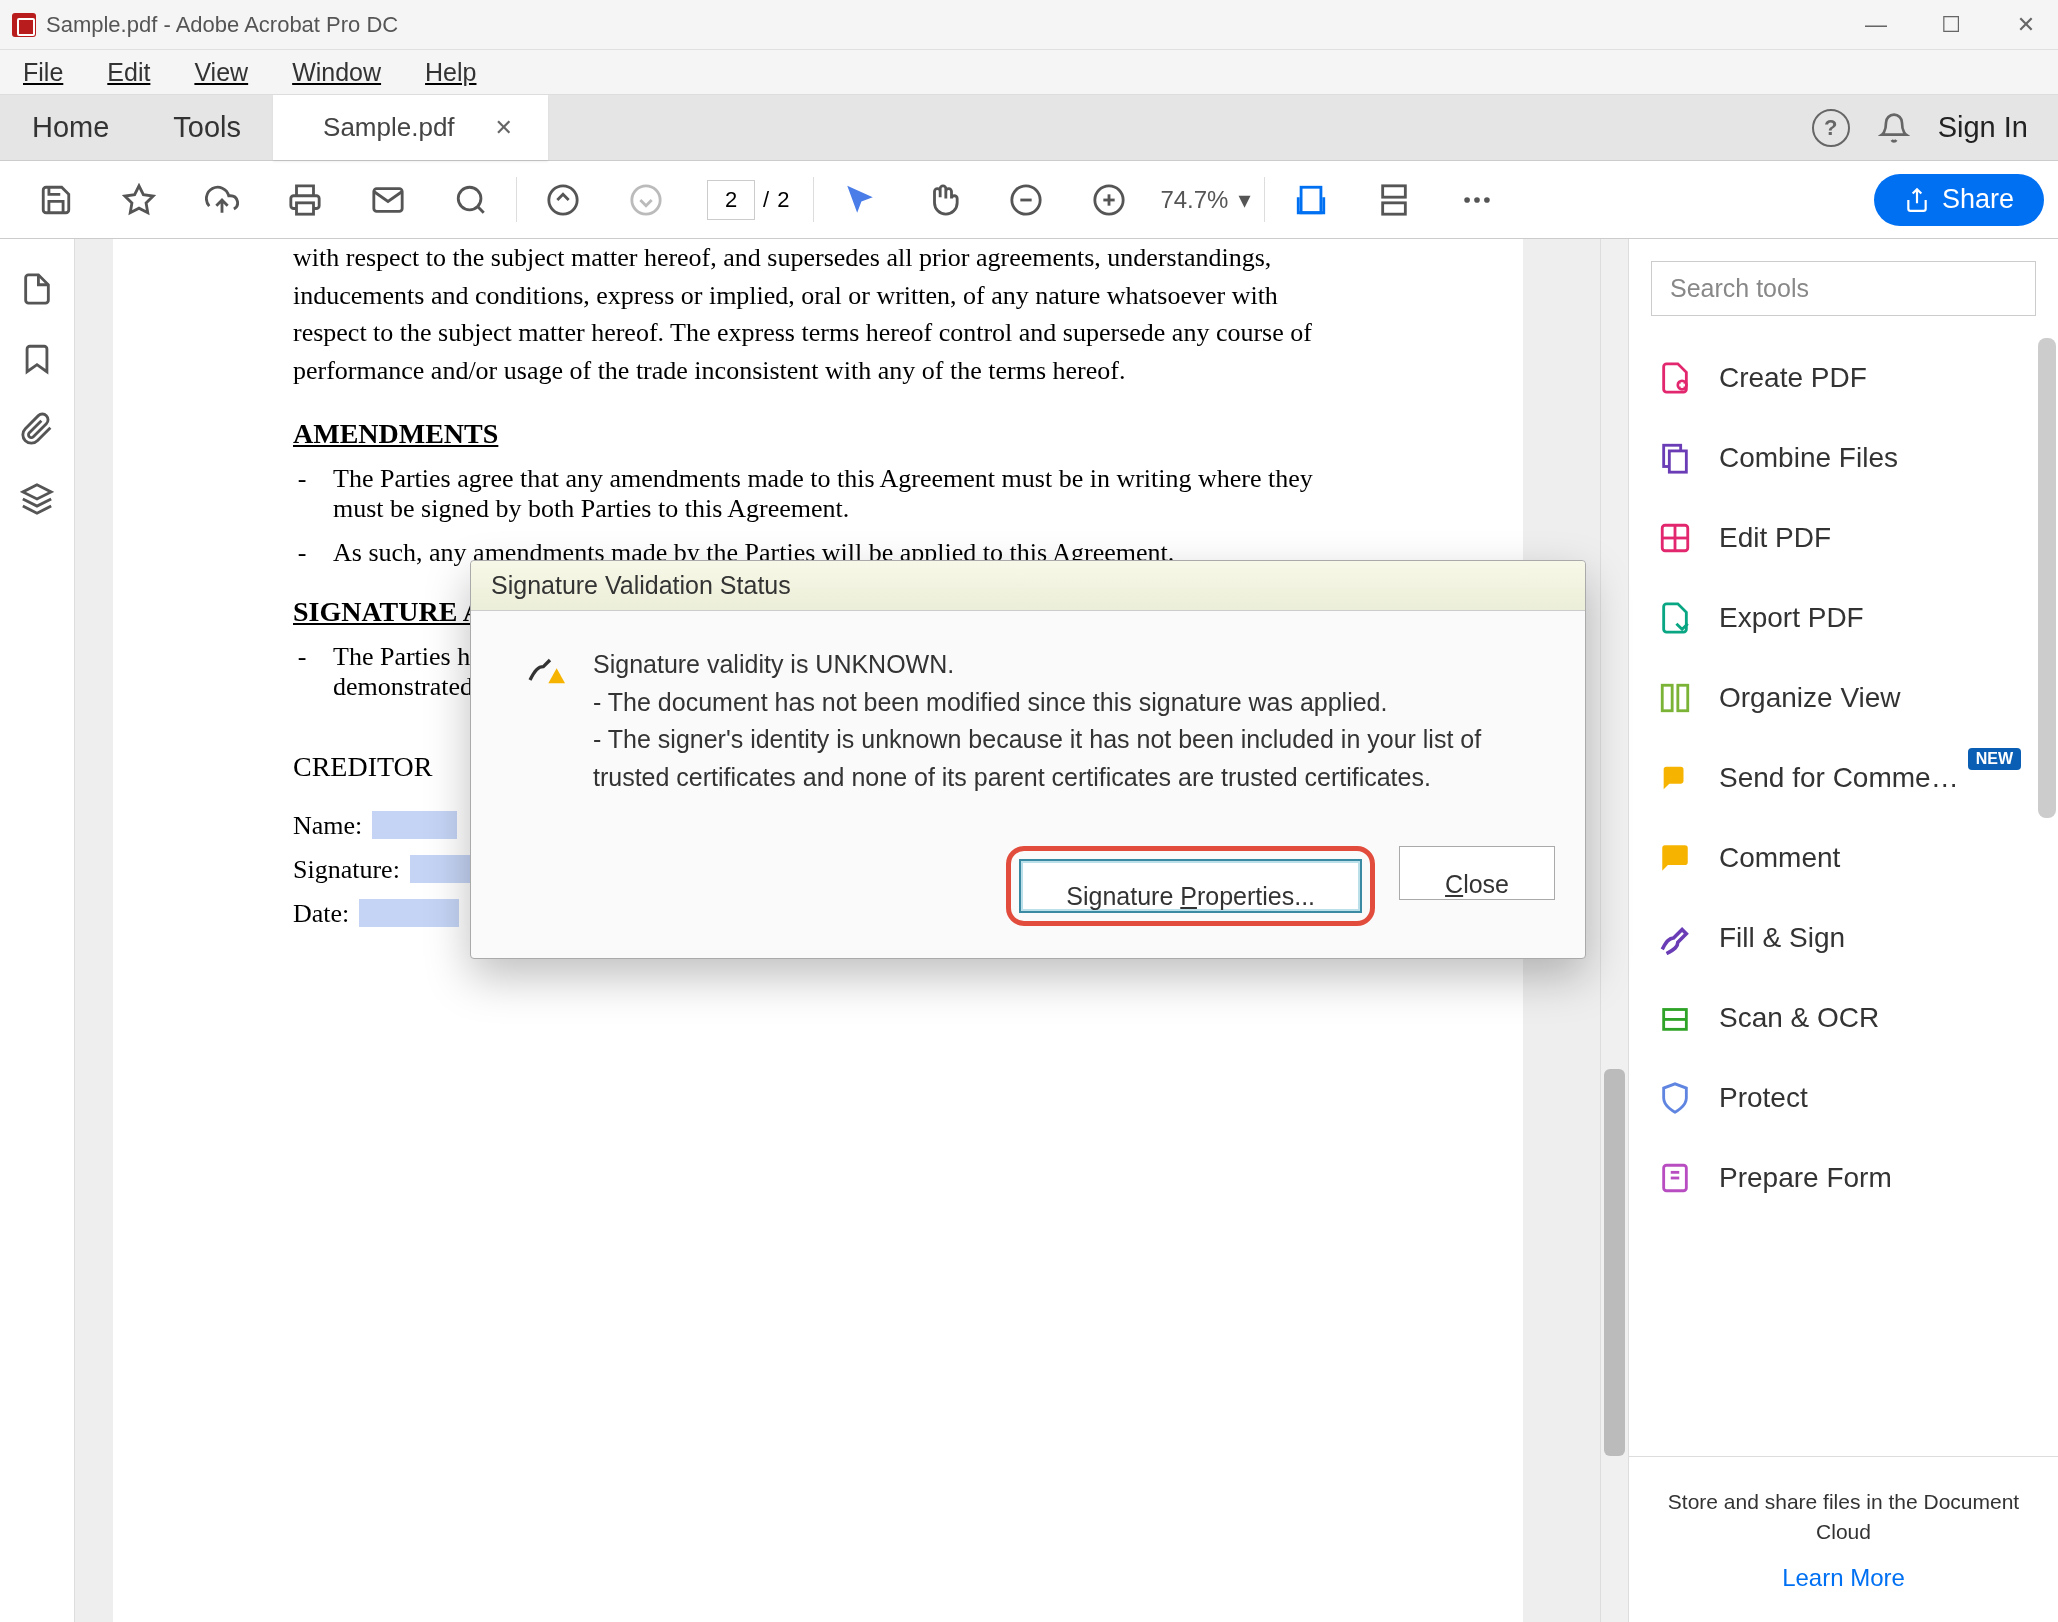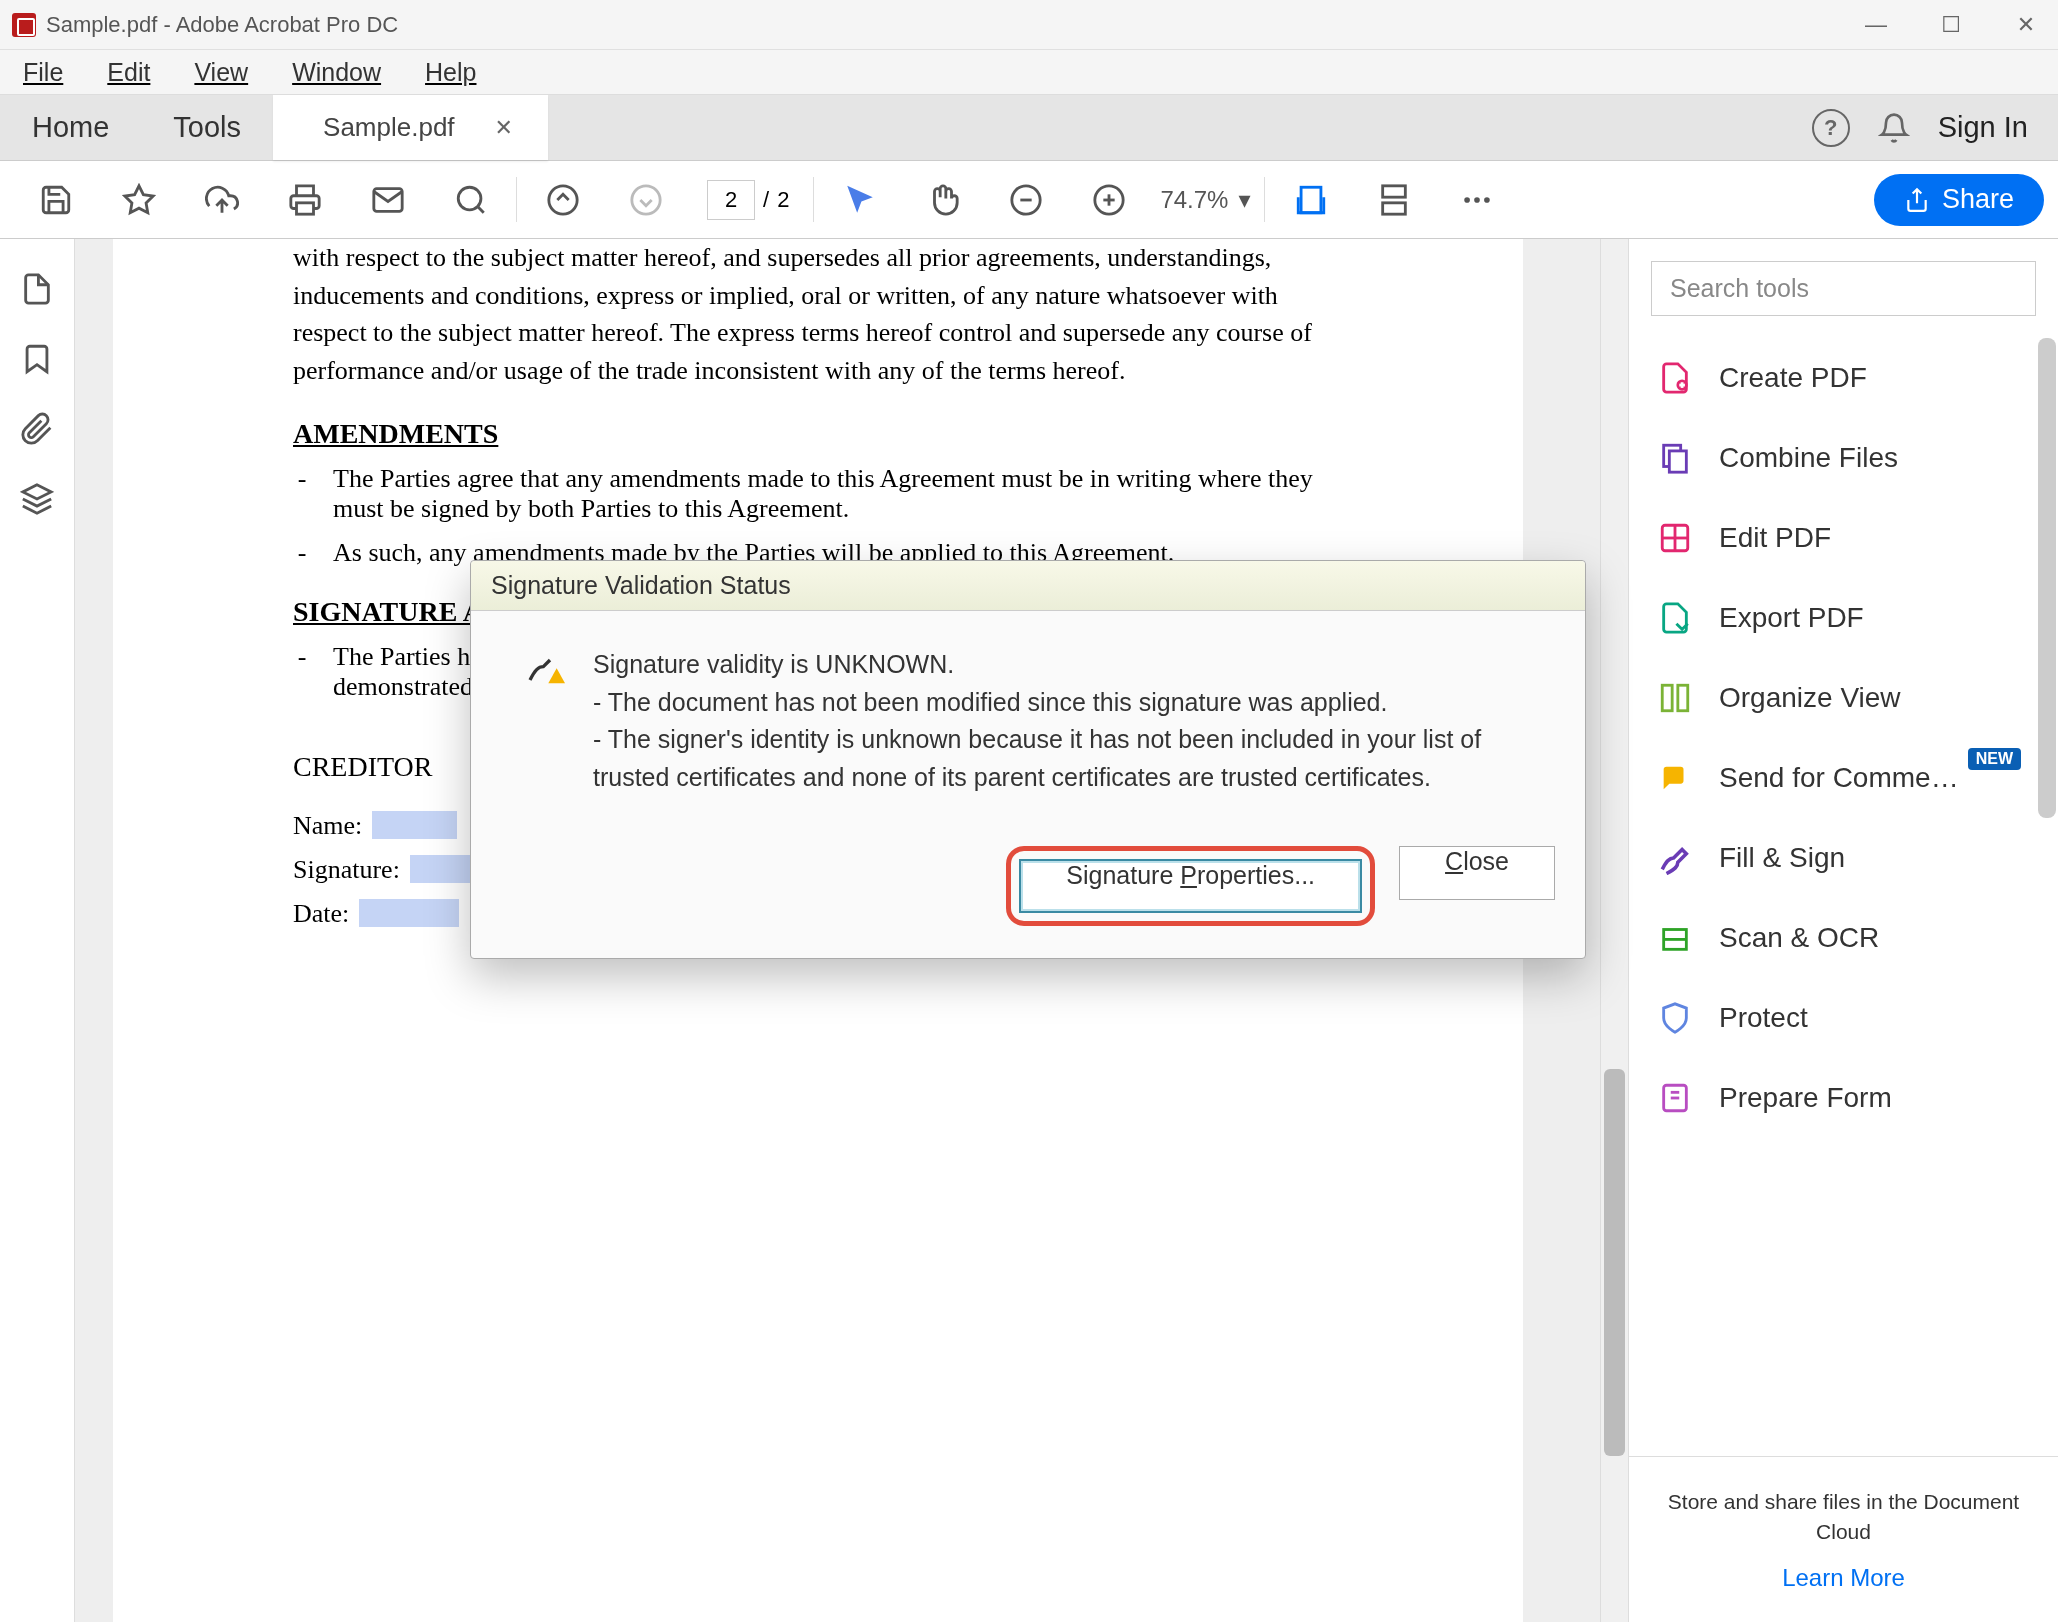--- a/index.html
+++ b/index.html
@@ -161,21 +161,21 @@
     .dialog-body { display: flex; gap: 28px; padding: 35px 30px 30px 30px; margin-left: 24px; }
     .dialog-icon { width: 40px; height: 40px; margin-top: 4px; }
     .dialog-msg { flex: 1; font-size: 25px; color: #333; line-height: 1.5; }
     .dialog-msg p { margin-bottom: 0; }
     .dialog-footer {
       display: flex; gap: 24px; justify-content: flex-end;
       padding: 20px 30px 32px 30px;
     }
     .dlg-btn {
       height: 54px; padding: 0 45px; background: #fff; border: 1px solid #aaa;
-      font-size: 25px; color: #333; cursor: pointer; display: flex; align-items: flex-start; justify-content: center;
+      font-size: 25px; color: #333; cursor: pointer; display: flex; align-items: flex-end; justify-content: center;
     }
     .dlg-btn.primary {
       border: 2px solid #3a8aa3;
       box-shadow: inset 0 0 0 2px #bbe0ea;
     }
     .red-highlight {
       border: 5px solid #e24c3c; border-radius: 18px; padding: 8px;
     }
     .underline-p { text-decoration: underline; }
     .underline-c { text-decoration: underline; }
@@ -458,20 +458,28 @@
           <div class="tool-ico">
             <svg viewBox="0 0 24 24" width="34" height="34" fill="#f6b400">
               <path d="M4 4h12a2 2 0 0 1 2 2v8a2 2 0 0 1-2 2H8l-4 4V6a2 2 0 0 1 2-2z"></path>
             </svg>
           </div>
           <span>Send for Comme…</span>
           <span class="new-badge">NEW</span>
         </div>
       <div class="tool-item">
           <div class="tool-ico">
+            <svg viewBox="0 0 24 24" width="34" height="34" fill="#f6b400">
+              <path d="M21 15a2 2 0 0 1-2 2H7l-4 4V5a2 2 0 0 1 2-2h14a2 2 0 0 1 2 2z"></path>
+            </svg>
+          </div>
+          <span>Comment</span>
+        </div>
+      <div class="tool-item">
+          <div class="tool-ico">
             <svg viewBox="0 0 24 24" width="34" height="34" fill="none" stroke="#6a3cb5" stroke-width="2.5">
               <path d="M3 20c3-6 5-8 8-8l6-6 3 3-6 6c0 3-2 5-8 8"></path>
             </svg>
           </div>
           <span>Fill &amp; Sign</span>
         </div>
       <div class="tool-item">
           <div class="tool-ico">
             <svg viewBox="0 0 24 24" width="34" height="34" fill="none" stroke="#2ea327" stroke-width="2">
               <rect x="4" y="6" width="16" height="14"></rect>

